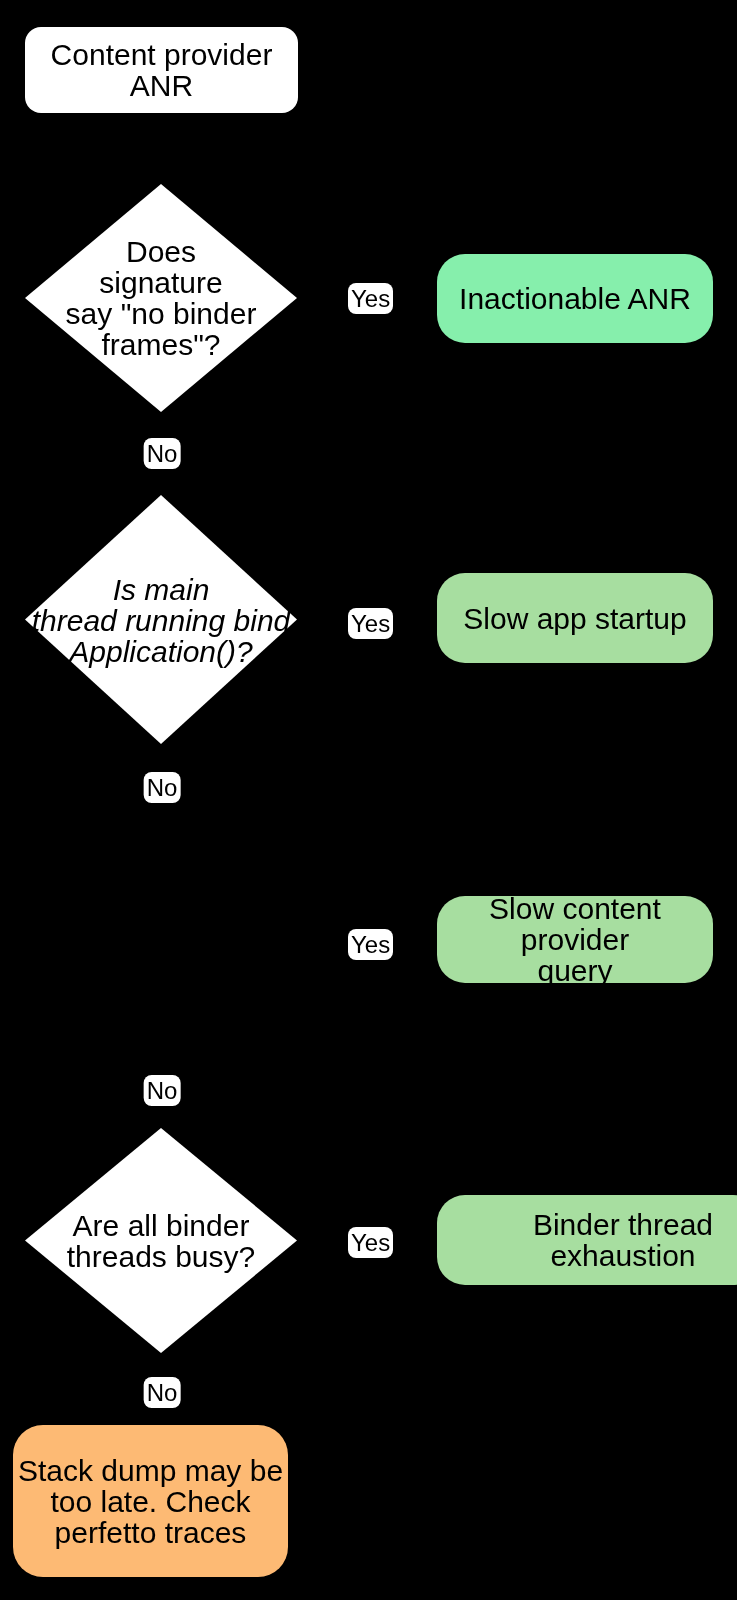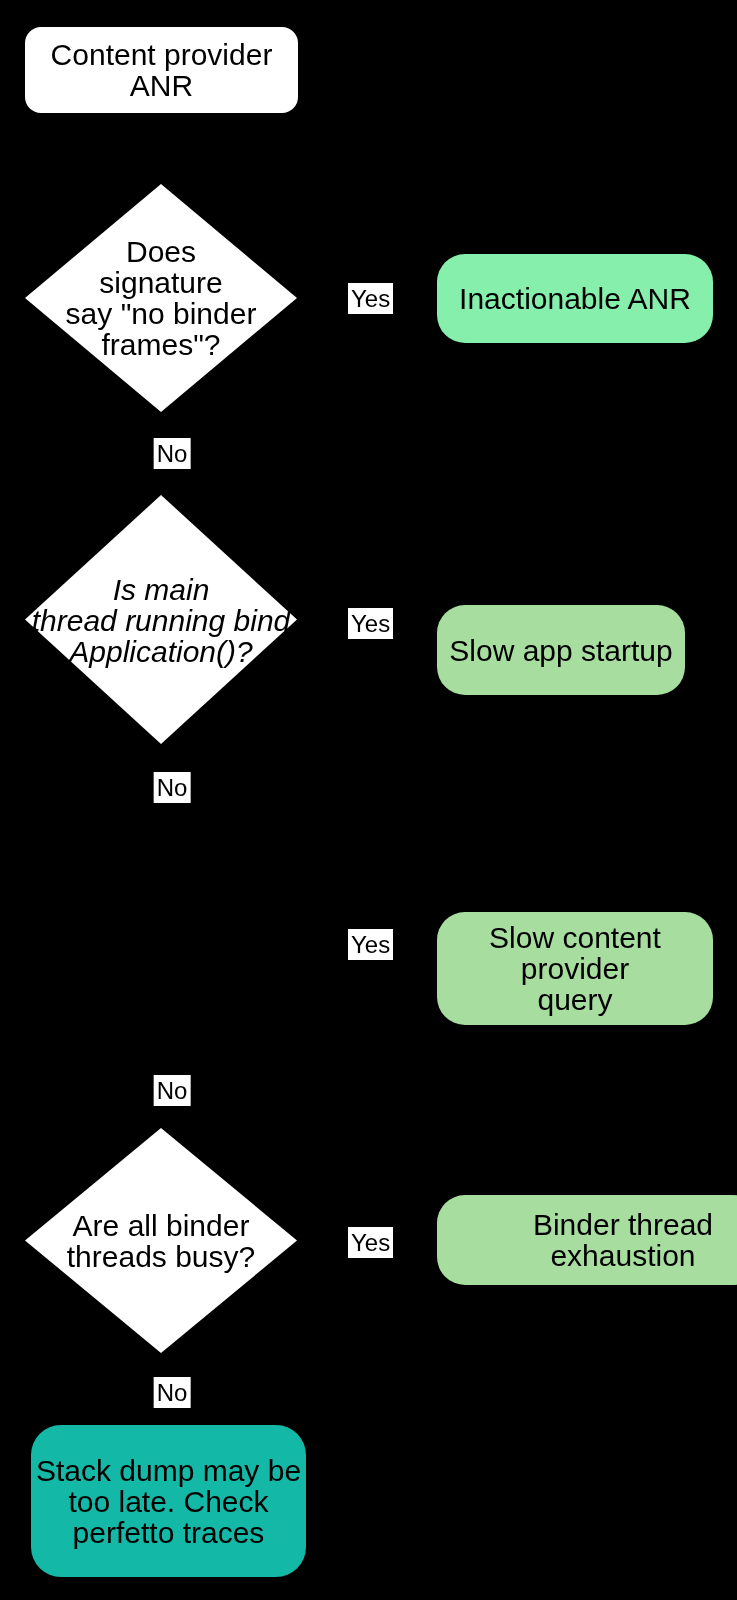--- a/index.html
+++ b/index.html
@@ -44,22 +44,23 @@
     width: 300px;
   }
   .edge-label {
     position: absolute;
     background: #fff;
     color: #000;
     font-size: 24px;
     line-height: 31px;
     padding: 0 3px;
     white-space: nowrap;
+    border-radius: 8px;
   }
-  .no-label { transform: translateX(-50%); margin-left: 10px; }
+  .no-label { transform: translateX(-50%); }
 </style>
 </head>
 <body>
 
 <div class="stage">
 
   <div class="rect-node start-node" style="left:25px; top:27px; width:273px; height:86px;">
     <div class="node-text">Content provider
 ANR</div>
   </div>
@@ -77,43 +78,43 @@
   </div>
   <div class="edge-label no-label" style="left:162px; top:438px;">No</div>
 
   <div class="decision-node" style="left:25px; top:495px; width:272px; height:249px;font-style:italic;">
     <div class="diamond"></div>
     <div class="question node-text">Is main
 thread running bind
 Application()?</div>
   </div>
   <div class="edge-label" style="left:348px; top:608px;">Yes</div>
-  <div class="rect-node outcome-node" style="left:437px; top:573px; width:248px; height:90px; background:#a7dea0;margin-top:32px;">
+  <div class="rect-node outcome-node" style="left:437px; top:573px; width:276px; height:90px; background:#a7dea0;">
     <div class="node-text">Slow app startup</div>
   </div>
   <div class="edge-label no-label" style="left:162px; top:772px;">No</div>
 
   <div class="edge-label" style="left:348px; top:929px;">Yes</div>
-  <div class="rect-node outcome-node" style="left:437px; top:896px; width:276px; height:113px; background:#a7dea0;margin-top:16px;">
+  <div class="rect-node outcome-node" style="left:437px; top:896px; width:276px; height:87px; background:#a7dea0;">
     <div class="node-text">Slow content provider
 query</div>
   </div>
   <div class="edge-label no-label" style="left:162px; top:1075px;">No</div>
 
   <div class="decision-node" style="left:25px; top:1128px; width:272px; height:225px;text-decoration:underline;">
     <div class="diamond"></div>
     <div class="question node-text">Are all binder
 threads busy?</div>
   </div>
   <div class="edge-label" style="left:348px; top:1227px;">Yes</div>
   <div class="rect-node outcome-node" style="left:437px; top:1195px; width:276px; height:90px; background:#a7dea0;padding-left:48px;">
     <div class="node-text">Binder thread
 exhaustion</div>
   </div>
   <div class="edge-label no-label" style="left:162px; top:1377px;">No</div>
 
-  <div class="rect-node final-node" style="left:31px; top:1425px; width:275px; height:152px; background:#14b8a6;">
+  <div class="rect-node final-node" style="left:13px; top:1425px; width:275px; height:152px; background:#fdba74;">
     <div class="node-text">Stack dump may be
 too late. Check
 perfetto traces</div>
   </div>
 
 </div>
 
 </body></html>

